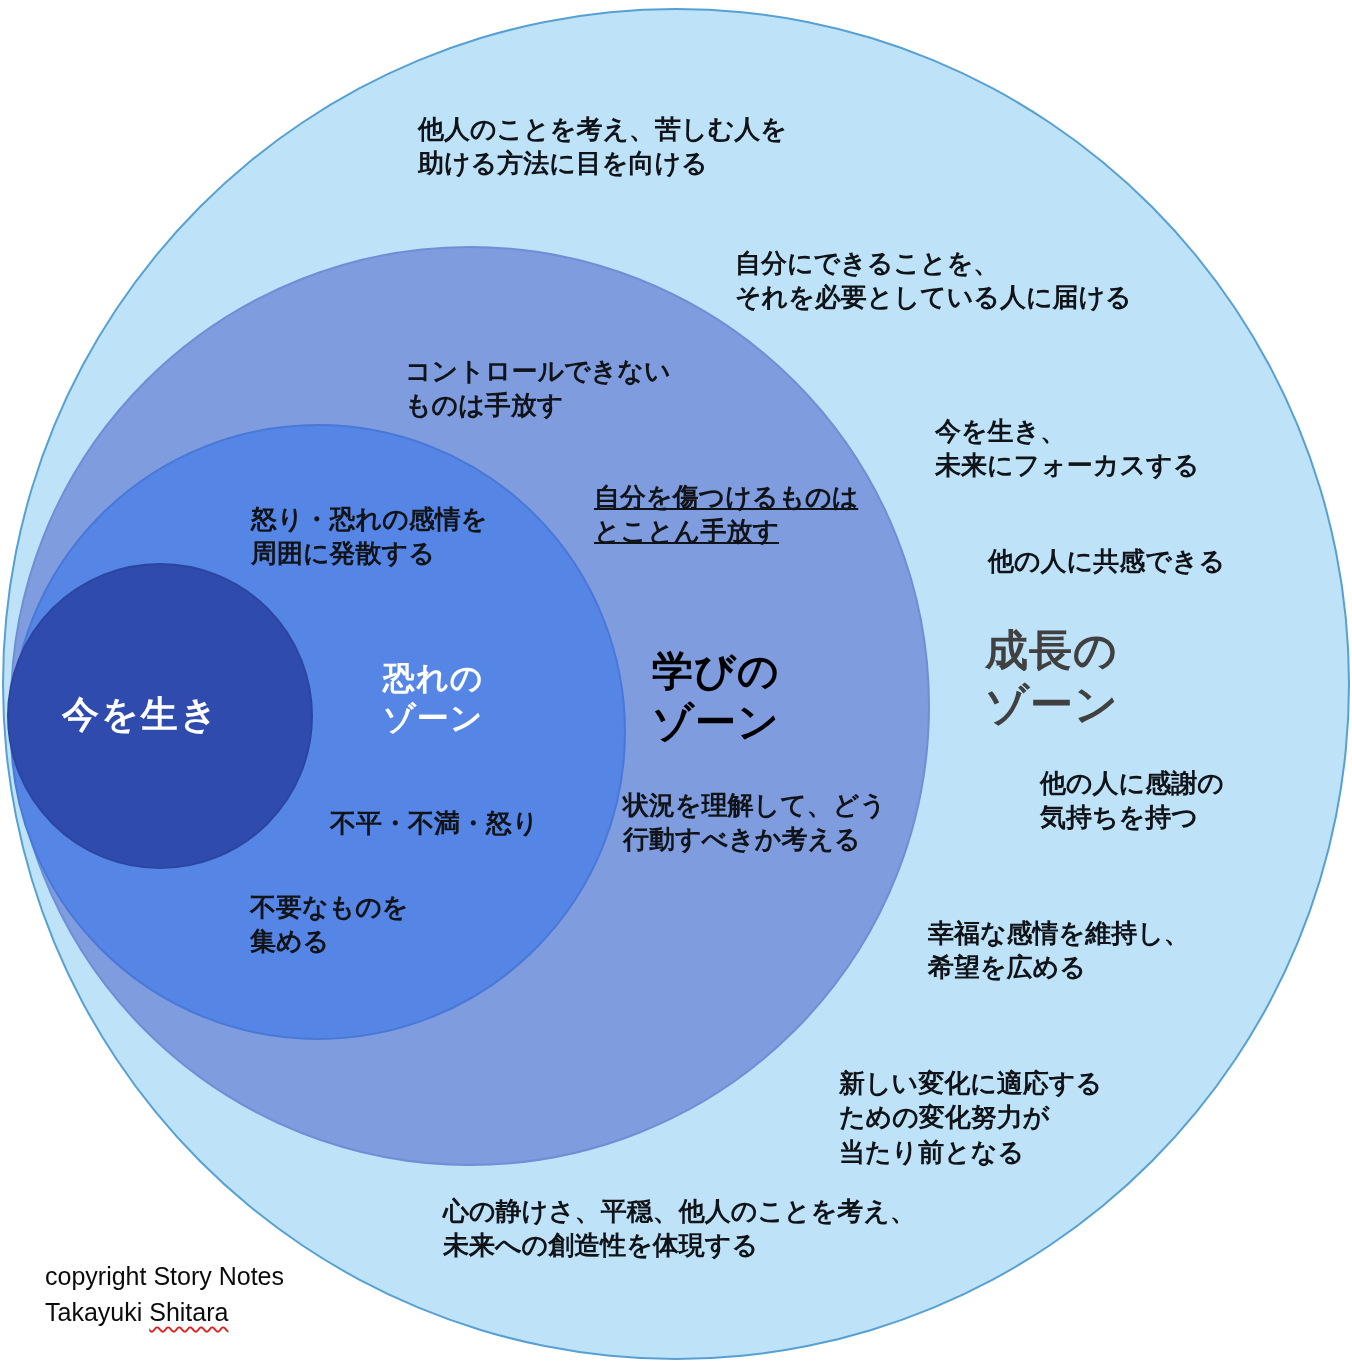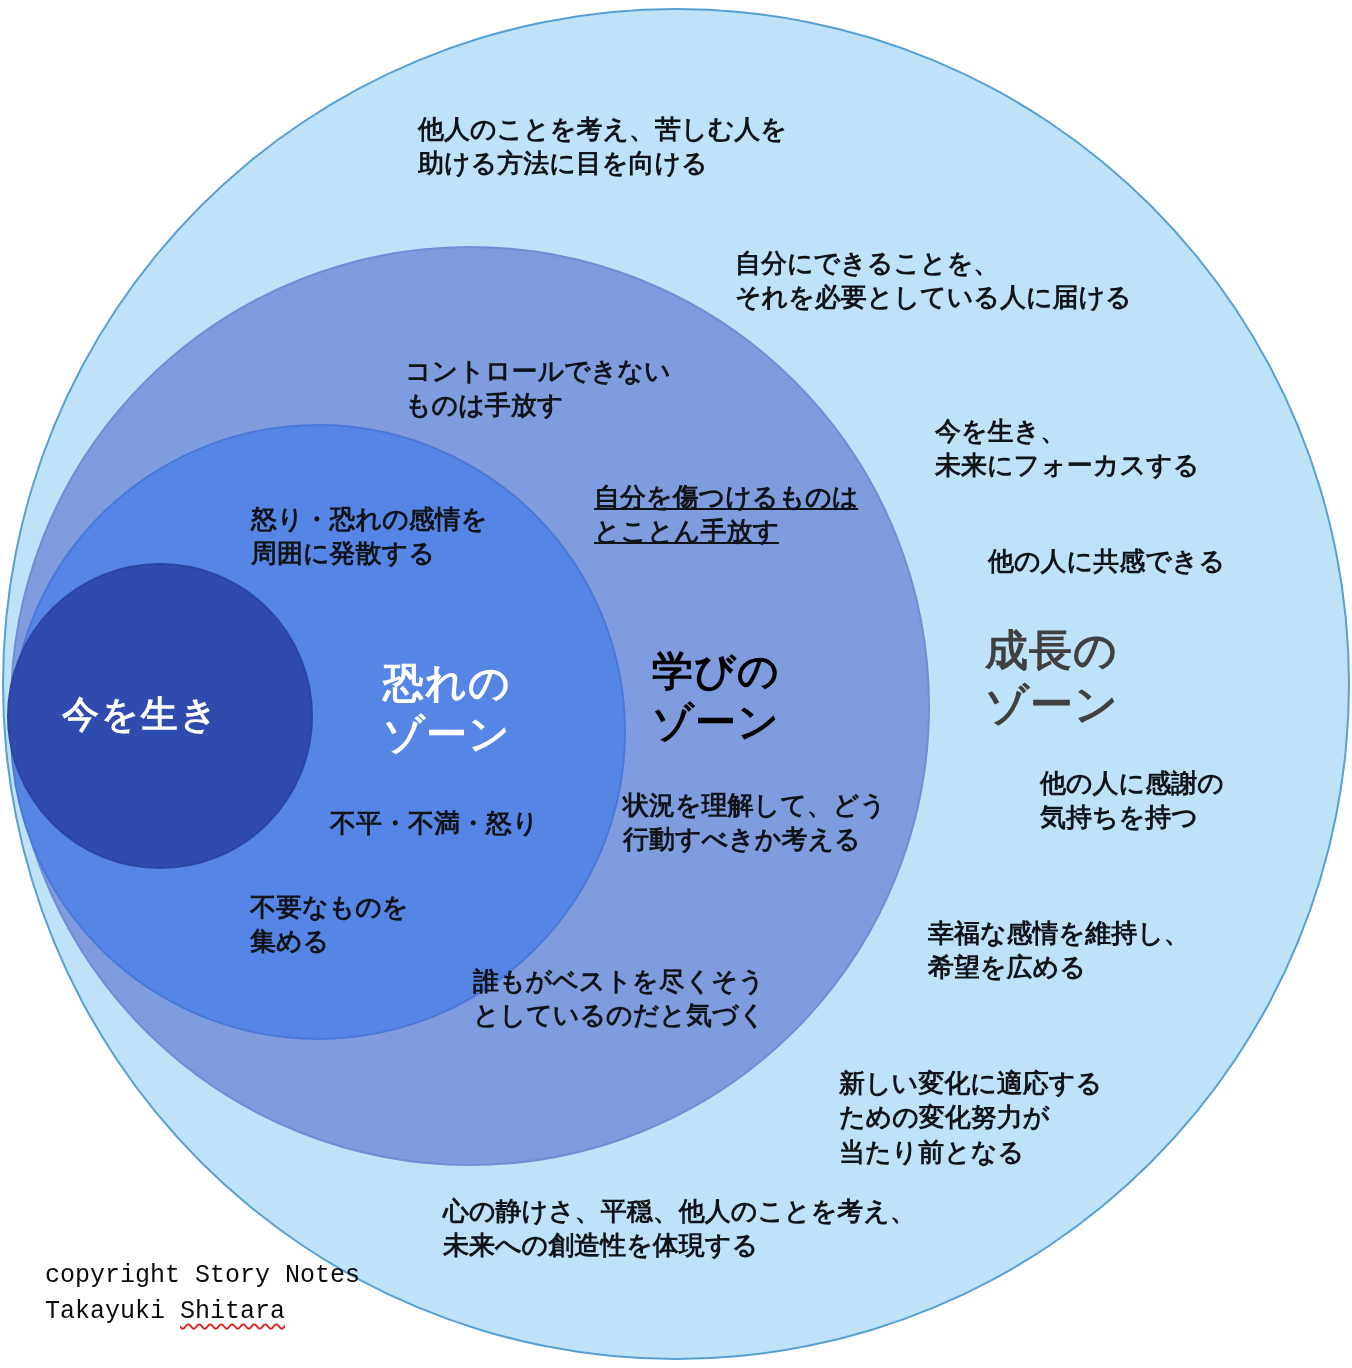--- a/index.html
+++ b/index.html
@@ -38,21 +38,21 @@
 
   .zone-label {
     position: absolute;
     font-weight: 800;
     white-space: pre-line;
     line-height: 1.25;
     letter-spacing: 1px;
   }
   .zone-label.growth-label  { left: 985px; top: 624px; font-size: 43px; color: #404040; }
   .zone-label.learning-label{ left: 652px; top: 646px; font-size: 41px; color: #000000; }
-  .zone-label.fear-label    { left: 383px; top: 658px; font-size: 41px; color: #FFFFFF; }
+  .zone-label.fear-label    { left: 383px; top: 658px; font-size: 32px; color: #FFFFFF; }
   .zone-label.self-label    { left: 62px;  top: 692px; font-size: 37px; color: #FFFFFF; letter-spacing: 2px; }
 
   .ann {
     position: absolute;
     font-size: 26px;
     font-weight: 700;
     color: #101318;
     line-height: 1.32;
     white-space: pre-line;
   }
@@ -72,21 +72,20 @@
   .a13 { left: 839px;  top: 1066px; }
   .a14 { left: 443px;  top: 1194px; }
 
   .copyright {
     position: absolute;
     left: 45px; top: 1258px;
     font-size: 25px;
     font-weight: 400;
     color: #0b0b0b;
     line-height: 1.45;
-    font-family: Liberation Mono, monospace;
   }
   .squiggle {
     text-decoration-line: underline;
     text-decoration-style: wavy;
     text-decoration-color: #E02020;
     text-decoration-thickness: 2px;
     text-underline-offset: 5px;
   }
 </style>
 </head>
@@ -122,22 +121,20 @@
   <div class="ann a6">他の人に共感できる</div>
   <div class="ann a7">状況を理解して、どう
 行動すべきか考える</div>
   <div class="ann a8">他の人に感謝の
 気持ちを持つ</div>
   <div class="ann a9">不平・不満・怒り</div>
   <div class="ann a10">不要なものを
 集める</div>
   <div class="ann a11">幸福な感情を維持し、
 希望を広める</div>
-  <div class="ann a12">誰もがベストを尽くそう
-としているのだと気づく</div>
   <div class="ann a13">新しい変化に適応する
 ための変化努力が
 当たり前となる</div>
   <div class="ann a14">心の静けさ、平穏、他人のことを考え、
 未来への創造性を体現する</div>
 
   <div class="copyright">
     <div>copyright Story Notes</div>
     <div><span>Takayuki </span><span class="squiggle">Shitara</span></div>
   </div>

